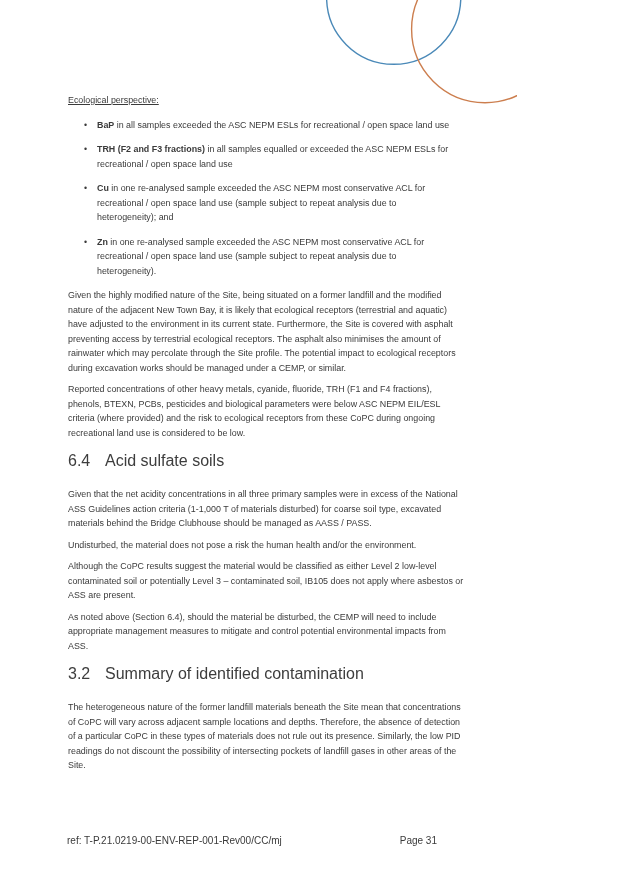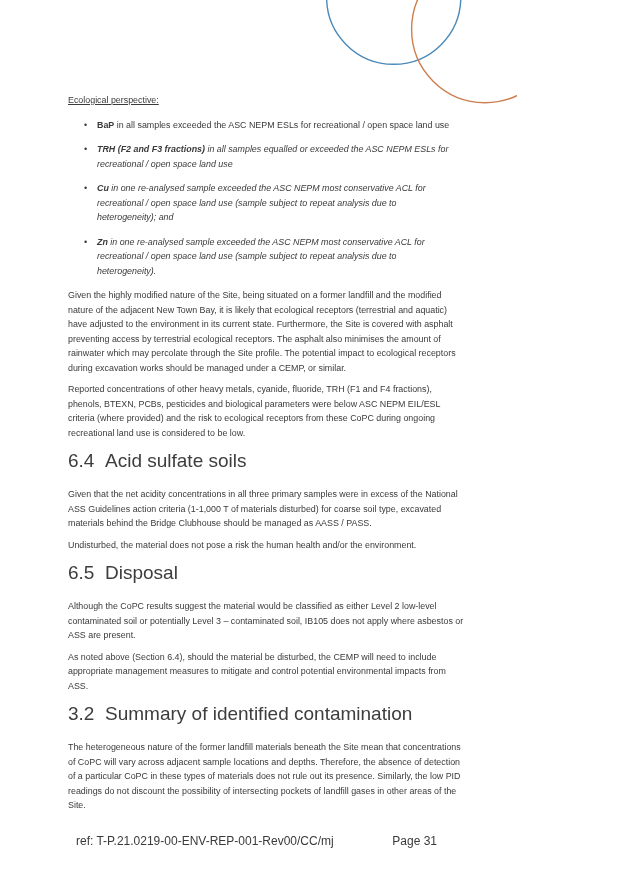--- a/index.html
+++ b/index.html
@@ -34,45 +34,45 @@
   }
   .eco { text-decoration: underline; }
   ul.bullets {
     list-style: none;
     margin: 4px 0 6px 0;
     padding: 0 0 0 19px;
     font-size: 8.9px;
     line-height: 14.5px;
   }
   ul.bullets li { position: relative; margin: 10px; }
-  ul.bullets li + li { margin-top: 4px; font-style: italic; }
+  ul.bullets li + li { margin-top: 4px; }
   ul.bullets li::before {
     content: "\2022";
     position: absolute;
     left: -13px;
     top: 0;
   }
   .lead { font-weight: bold; }
   h2.sec {
     display: flex;
     margin: 12px 0 17px 0;
-    font-size: 19px;
+    font-size: 16px;
     line-height: 18px;
     font-weight: 400;
     color: #3d3d3d;
   }
   h2.sec .num { flex: 0 0 37px; width: 37px; }
   .footer {
     position: absolute;
-    left: 76px;
+    left: 67px;
     right: 80px;
     top: 836px;
     display: flex;
     justify-content: space-between;
-    font-size: 12px;
+    font-size: 10px;
     line-height: 10px;
     color: #3a3a3a;
   }
 </style>
 </head>
 <body>
 
 <div class="page">
 
   <svg class="deco" viewBox="0 0 230 180" aria-hidden="true">
@@ -96,24 +96,20 @@
 
     <p>Reported concentrations of other heavy metals, cyanide, fluoride, TRH (F1 and F4 fractions), phenols, BTEXN, PCBs, pesticides and biological parameters were below ASC NEPM EIL/ESL criteria (where provided) and the risk to ecological receptors from these CoPC during ongoing recreational land use is considered to be low.</p>
 
     <h2 class="sec">
       <span class="num">6.4</span>
       <span>Acid sulfate soils</span>
     </h2>
     <p>Given that the net acidity concentrations in all three primary samples were in excess of the National ASS Guidelines action criteria (1-1,000 T of materials disturbed) for coarse soil type, excavated materials behind the Bridge Clubhouse should be managed as AASS / PASS.</p>
     <p>Undisturbed, the material does not pose a risk the human health and/or the environment.</p>
 
-    <h2 class="sec">
-      <span class="num">6.5</span>
-      <span>Disposal</span>
-    </h2>
     <p>Although the CoPC results suggest the material would be classified as either Level 2 low-level contaminated soil or potentially Level 3 – contaminated soil, IB105 does not apply where asbestos or ASS are present.</p>
     <p>As noted above (Section 6.4), should the material be disturbed, the CEMP will need to include appropriate management measures to mitigate and control potential environmental impacts from ASS.</p>
 
     <h2 class="sec">
       <span class="num">3.2</span>
       <span>Summary of identified contamination</span>
     </h2>
     <p>The heterogeneous nature of the former landfill materials beneath the Site mean that concentrations of CoPC will vary across adjacent sample locations and depths. Therefore, the absence of detection of a particular CoPC in these types of materials does not rule out its presence. Similarly, the low PID readings do not discount the possibility of intersecting pockets of landfill gases in other areas of the Site.</p>
 
   </div>

